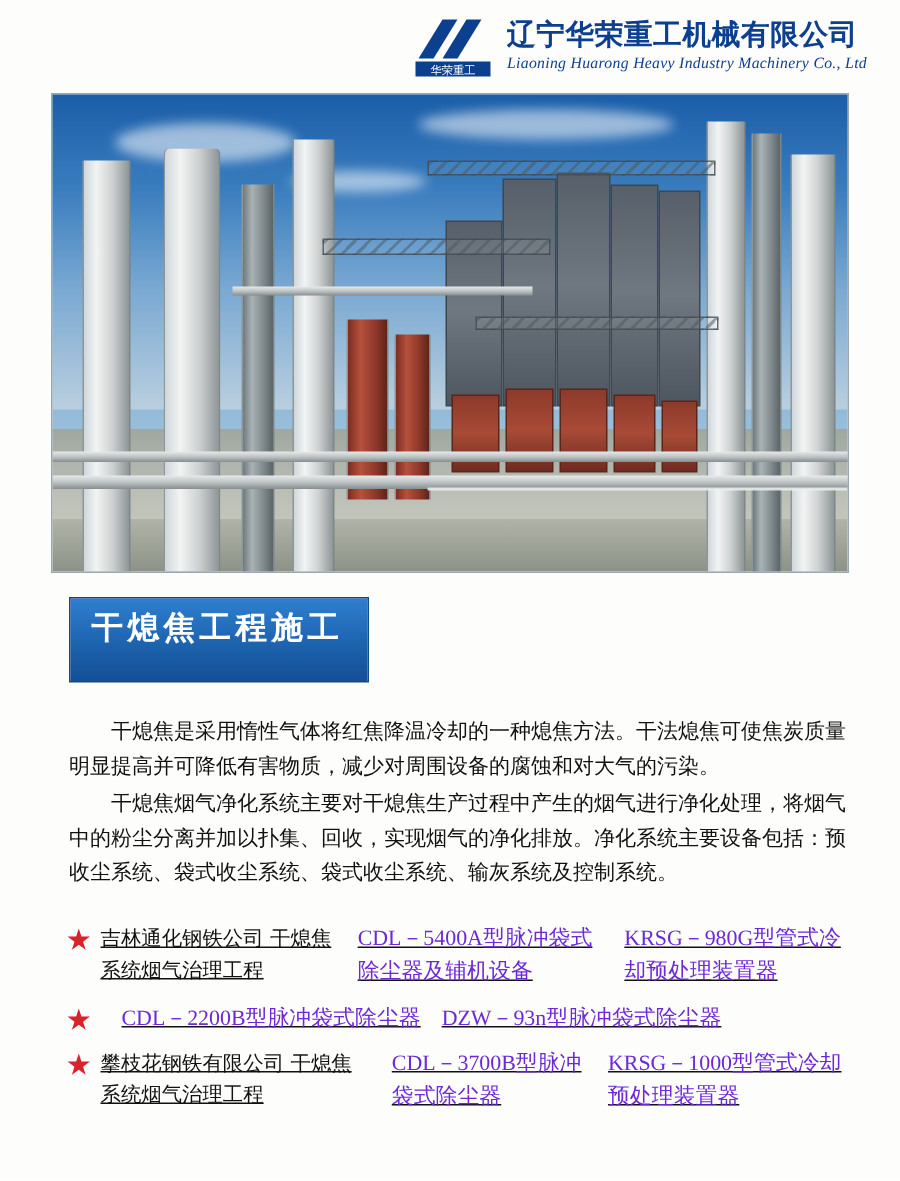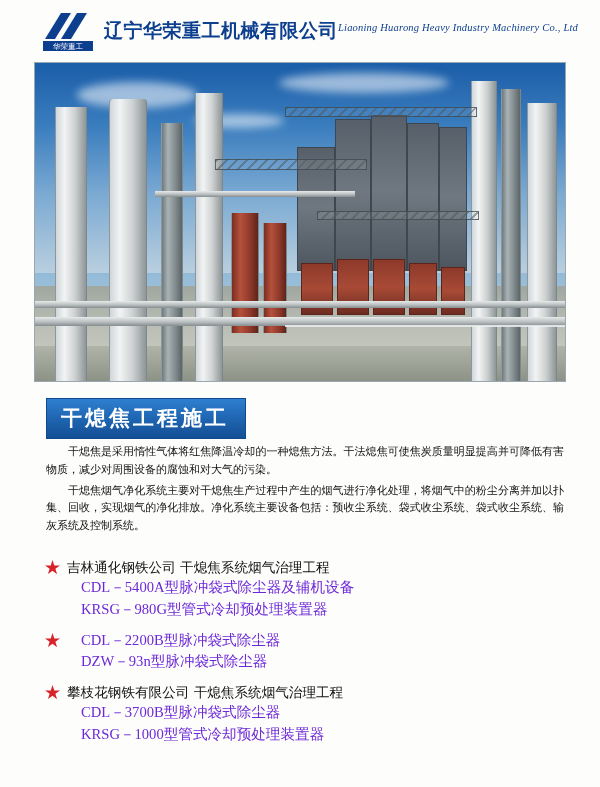--- a/index.html
+++ b/index.html
@@ -38,21 +38,21 @@
   }
   .logo-mark {
     width: 54px;
     height: 44px;
     position: relative;
     display: block;
   }
   .logo-mark svg { display: block; }
   .company-names {
     display: flex;
-    flex-direction: row;
+    flex-direction: column;
     justify-content: flex-end;
     line-height: 1.12;
   }
   .company-cn {
     font-family: "DejaVu Sans", "Liberation Sans", sans-serif;
     font-size: 19px;
     font-weight: bold;
     color: #0d3f8f;
     letter-spacing: 0.5px;
   }
@@ -128,36 +128,36 @@
     position: absolute;
     border-top: 2px solid rgba(235,240,240,0.85);
   }
 
   
   .title-band {
     margin: 16px 0 0 46px;
     display: inline-flex;
     align-items: center;
     background: linear-gradient(180deg,#2f7fd0 0%, #1d63ae 55%, #144f95 100%);
-    padding: 5px 16px 6px 14px;
+    padding: 5px 16px 22px 14px;
     border: 1px solid #0f4a8d;
   }
   .title-band .title-text {
     font-family: "DejaVu Sans", "Liberation Sans", sans-serif;
     font-size: 21px;
     font-weight: bold;
     color: #ffffff;
     letter-spacing: 3px;
   }
 
   
   .body-text {
-    margin: 4px 36px 0 46px;
-    font-family: Liberation Serif, serif;
-    font-size: 11px;
+    margin: 23px 36px 0 46px;
+    font-family: Liberation Mono, monospace;
+    font-size: 14px;
     line-height: 1.62;
     color: #111;
     text-align: justify;
   }
   .body-text p {
     margin: 0 0 3px 0;
     text-indent: 2em;
   }
 
   
@@ -171,21 +171,22 @@
   }
   .star {
     color: #d8232a;
     font-size: 17px;
     line-height: 1;
     margin: 2px 6px 0 0;
     flex: 0 0 auto;
   }
   .project-lines {
     display: flex;
-    flex-direction: column;
+    flex-direction: row;
+    text-decoration: underline;
   }
   .proj-title {
     font-family: "DejaVu Sans", "Liberation Sans", sans-serif;
     font-size: 13.6px;
     line-height: 1.5;
     color: #111;
   }
   .proj-line {
     font-family: "Liberation Serif", "DejaVu Serif", serif;
     font-size: 14.6px;

